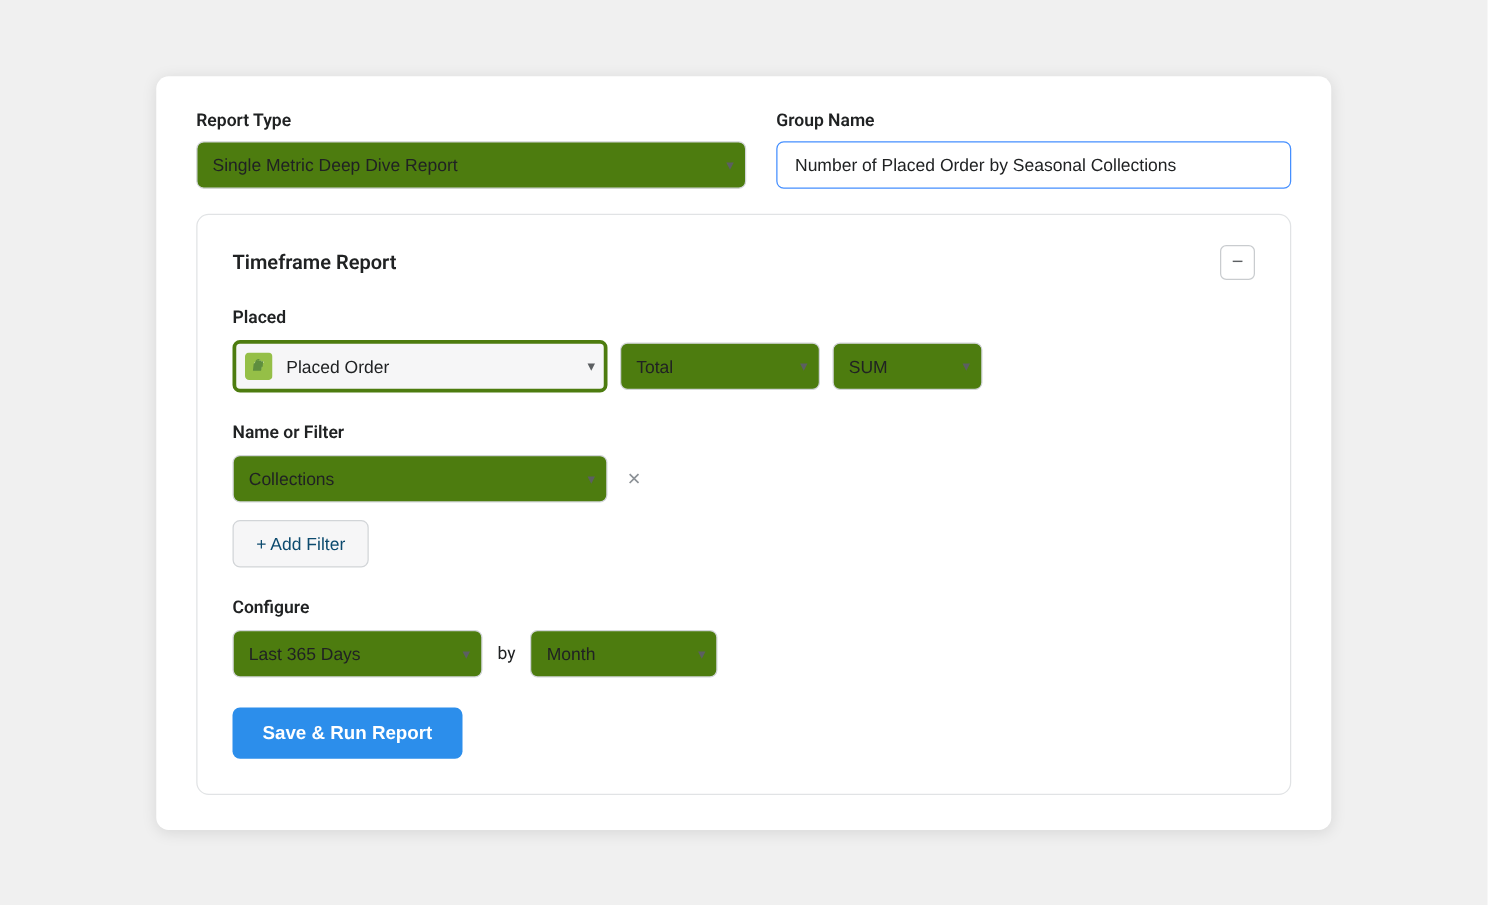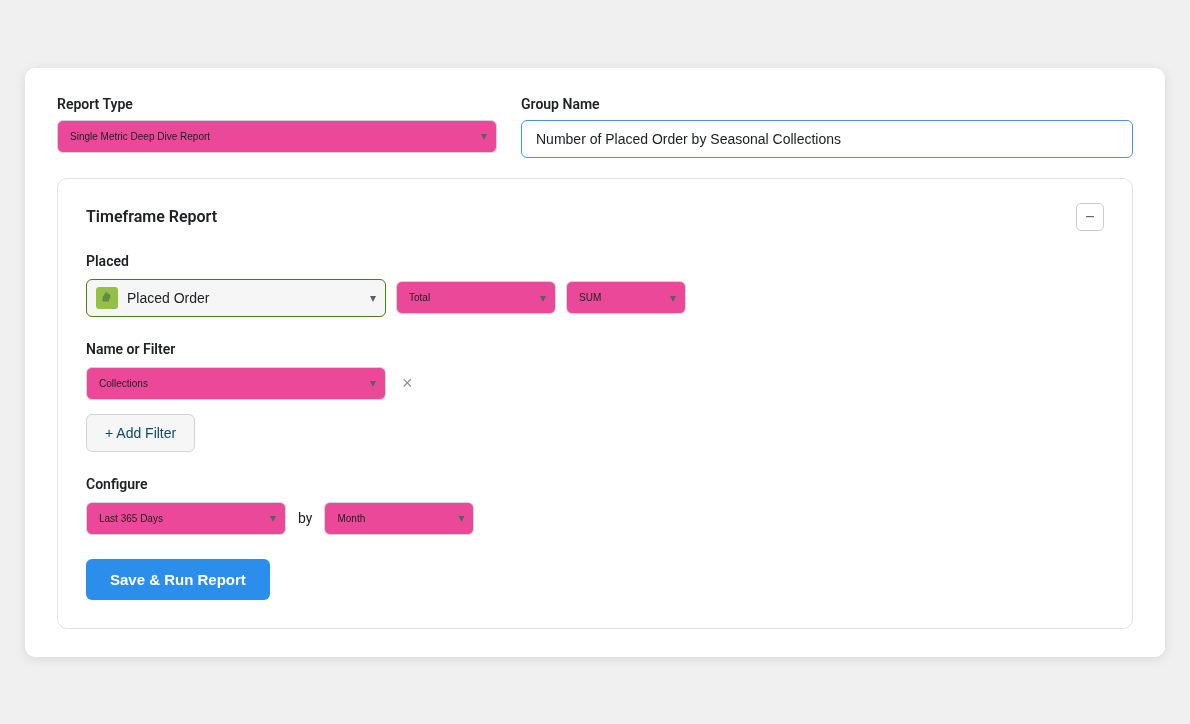--- a/index.html
+++ b/index.html
@@ -12,21 +12,21 @@
       align-items: center;
       min-height: 100vh;
       padding: 20px;
     }
 
     .main-card {
       background: #ffffff;
       border-radius: 10px;
       box-shadow: 0 2px 12px rgba(0,0,0,0.1);
       padding: 28px 32px;
-      width: 1140px;
+      width: 940px;
       max-width: 100%;
     }
 
     .top-row {
       display: flex;
       gap: 24px;
       margin-bottom: 20px;
     }
 
     .field-group {
@@ -52,25 +52,25 @@
     .select-wrapper {
       position: relative;
       display: inline-flex;
       align-items: center;
     }
 
     .select-wrapper select,
     select.styled-select {
       appearance: none;
       -webkit-appearance: none;
-      background: #ec4899;
+      background: #4d7c0f;
       border: 1px solid #d2d5d8;
       border-radius: 6px;
       padding: 10px 56px 10px 12px;
-      font-size: 10px;
+      font-size: 14px;
       color: #202223;
       cursor: pointer;
       outline: none;
       width: 100%;
     }
 
     .select-chevron {
       position: absolute;
       right: 10px;
       pointer-events: none;
@@ -141,21 +141,21 @@
     .metric-select-wrap {
       position: relative;
       display: flex;
       align-items: center;
     }
 
     .metric-main-select {
       appearance: none;
       -webkit-appearance: none;
       background: #f6f6f7;
-      border: 1px solid #4d7c0f;
+      border: 3px solid #4d7c0f;
       border-radius: 6px;
       padding: 10px 36px 10px 40px;
       font-size: 14px;
       color: #202223;
       cursor: pointer;
       outline: none;
       width: 300px;
     }
 
     .icon-inside {

